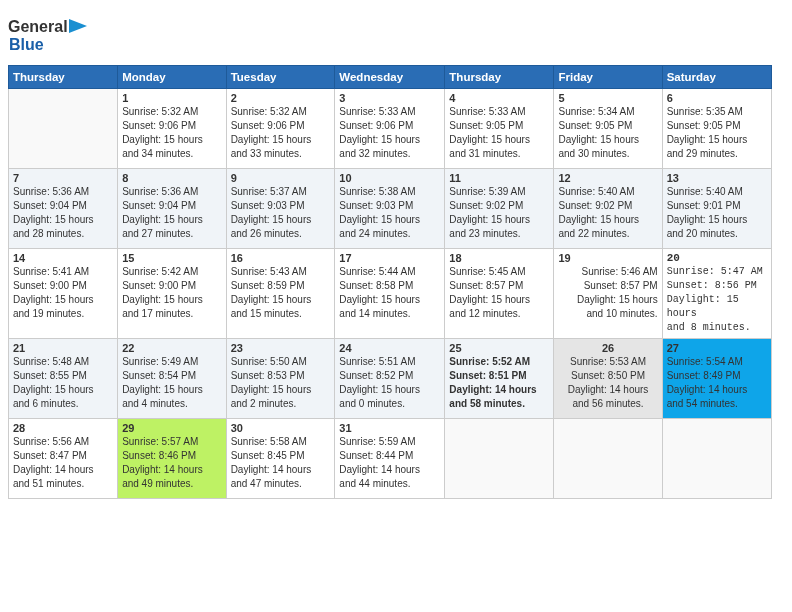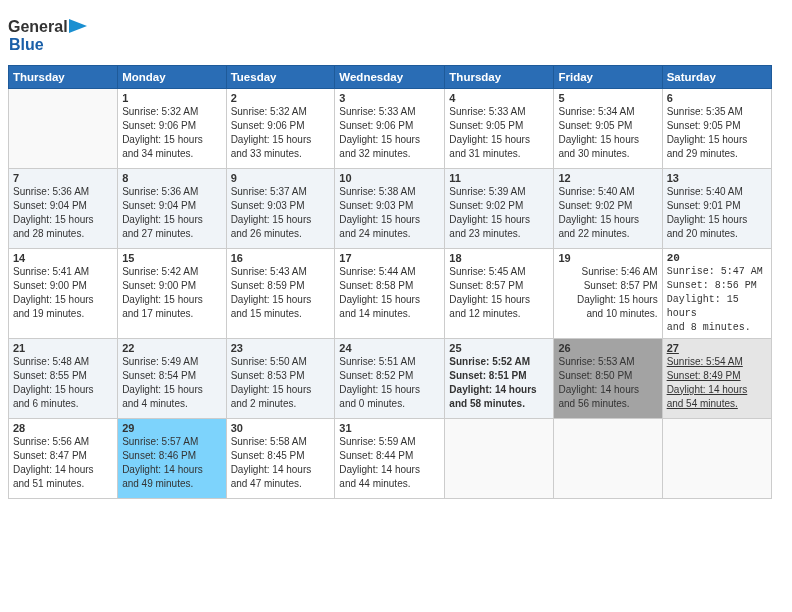--- a/index.html
+++ b/index.html
@@ -292,44 +292,44 @@
 Daylight: 15 hours
 and 0 minutes.</div>
           </td>
           <td style="background: rgb(240, 244, 248);">
             <span class="cell-date">25</span>
             <div class="cell-info" style="white-space: pre-line; font-weight: bold;">Sunrise: 5:52 AM
 Sunset: 8:51 PM
 Daylight: 14 hours
 and 58 minutes.</div>
           </td>
-          <td style="background: #a3a3a3;">
+          <td style="background: #e5e5e5; text-align: center;">
             <span class="cell-date">26</span>
             <div class="cell-info" style="white-space: pre-line;">Sunrise: 5:53 AM
 Sunset: 8:50 PM
 Daylight: 14 hours
 and 56 minutes.</div>
           </td>
-          <td style="background: #e5e5e5; text-decoration: underline;">
+          <td style="background: #0ea5e9;">
             <span class="cell-date">27</span>
             <div class="cell-info" style="white-space: pre-line;">Sunrise: 5:54 AM
 Sunset: 8:49 PM
 Daylight: 14 hours
 and 54 minutes.</div>
           </td>
         </tr>
         <tr>
           <td style="background: rgb(255, 255, 255);">
             <span class="cell-date">28</span>
             <div class="cell-info" style="white-space: pre-line;">Sunrise: 5:56 AM
 Sunset: 8:47 PM
 Daylight: 14 hours
 and 51 minutes.</div>
           </td>
-          <td style="background: #7dd3fc;">
+          <td style="background: #bef264;">
             <span class="cell-date">29</span>
             <div class="cell-info" style="white-space: pre-line;">Sunrise: 5:57 AM
 Sunset: 8:46 PM
 Daylight: 14 hours
 and 49 minutes.</div>
           </td>
           <td style="background: rgb(255, 255, 255);">
             <span class="cell-date">30</span>
             <div class="cell-info" style="white-space: pre-line;">Sunrise: 5:58 AM
 Sunset: 8:45 PM

